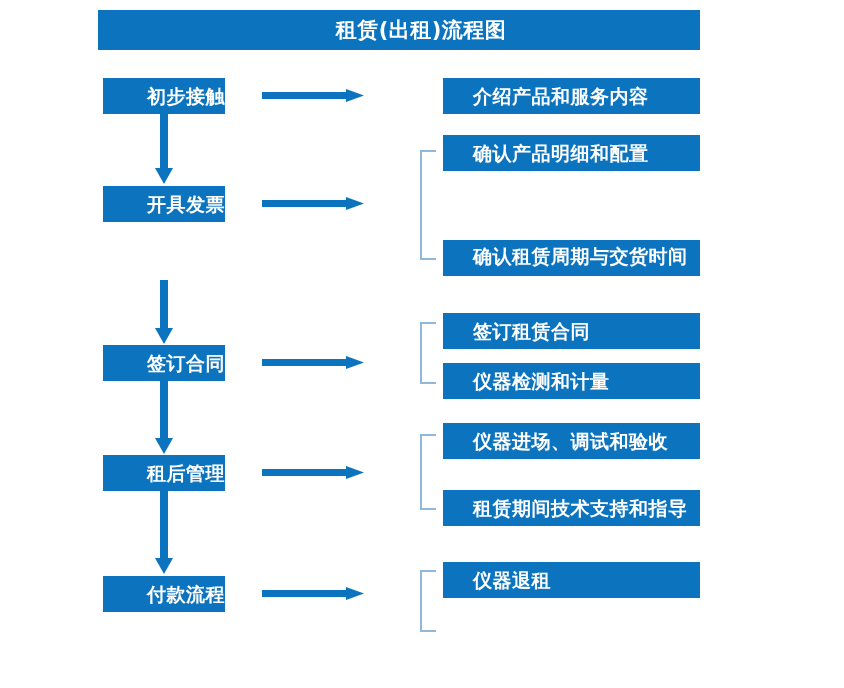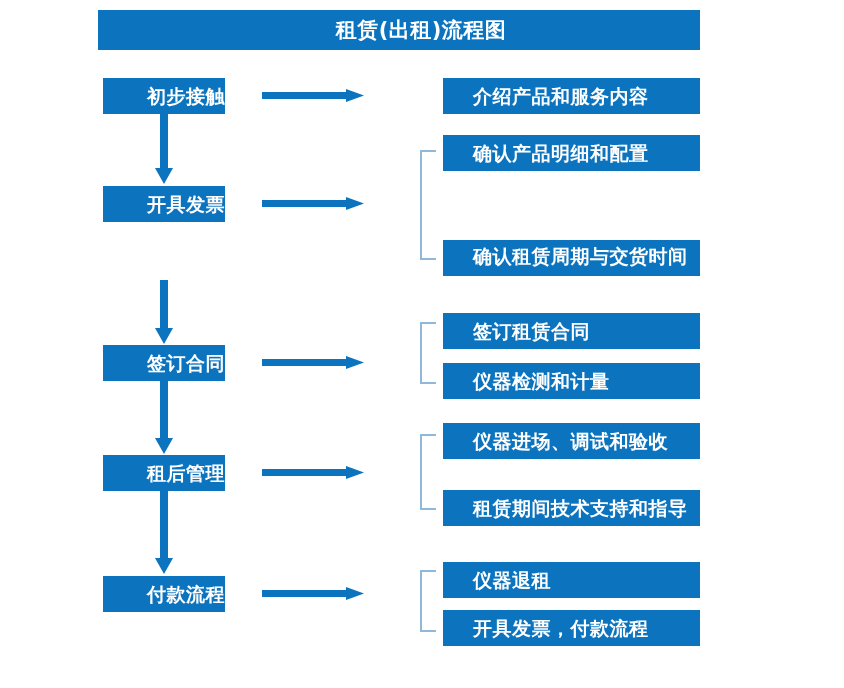--- a/index.html
+++ b/index.html
@@ -154,15 +154,14 @@
   <div class="box detail-box" style="top:313px;text-align:right;">签订租赁合同</div>
 
   <div class="box detail-box" style="top:363px;">仪器检测和计量</div>
 
   <div class="box detail-box" style="top:490px;">租赁期间技术支持和指导</div>
 
   <div class="box detail-box" style="top:423px;">仪器进场、调试和验收</div>
 
   <div class="box detail-box" style="top:562px;">仪器退租</div>
 
-  <div class="box detail-box" style="top:610px;">开具发票，付款流程</div>
 
 </div>
 
 </body></html>

